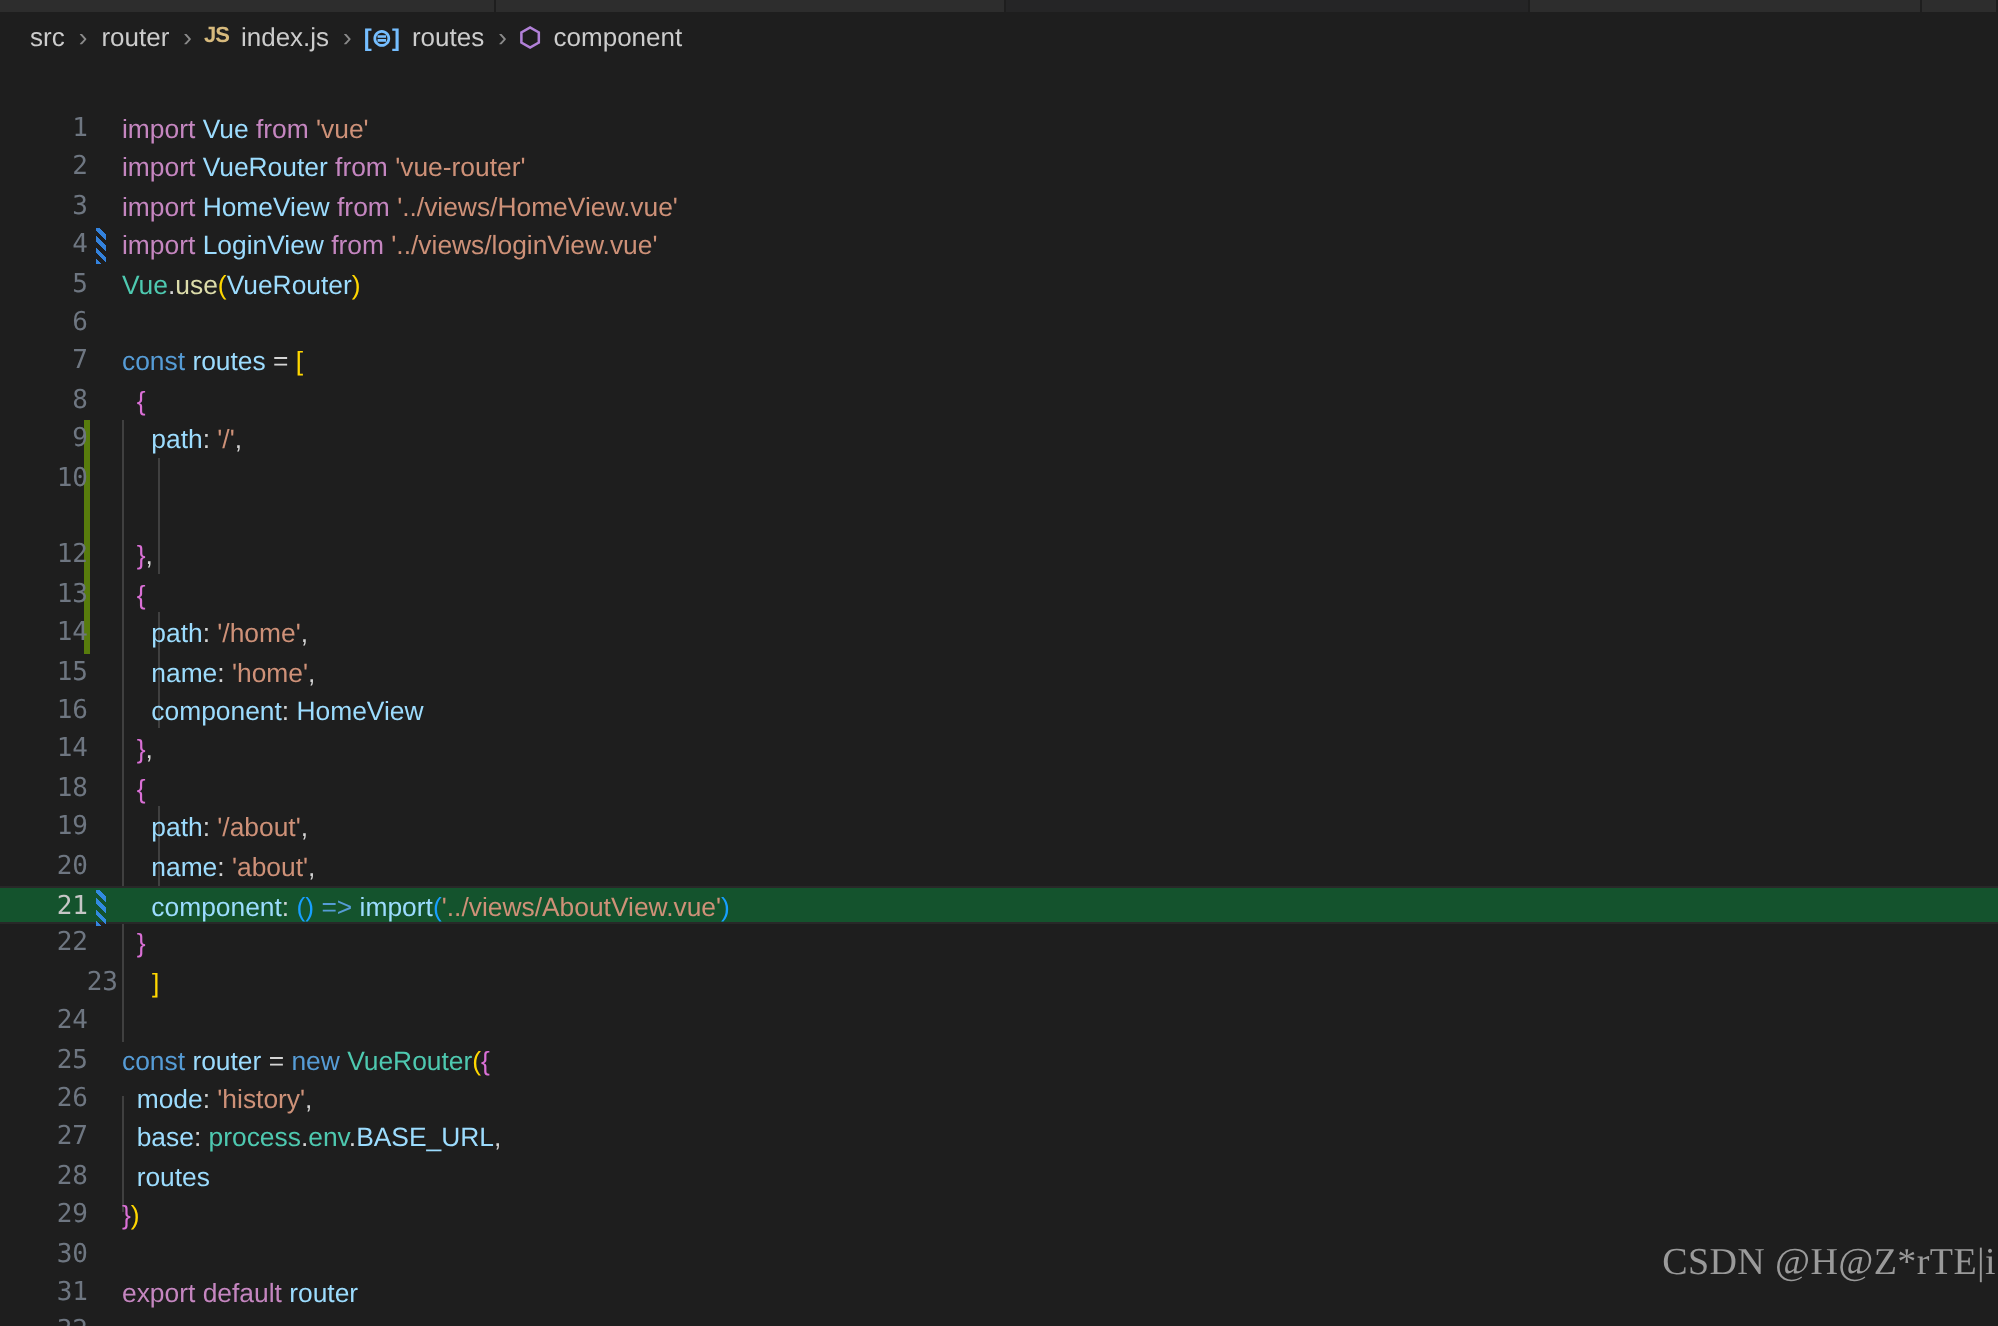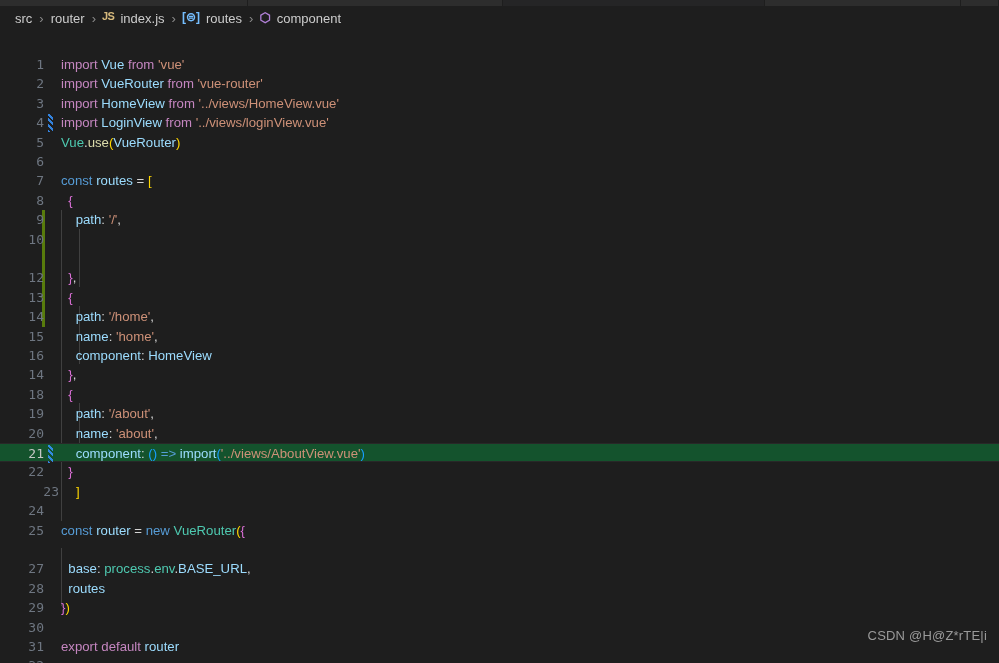--- a/index.html
+++ b/index.html
@@ -20,21 +20,21 @@
 
   
   .breadcrumb{
     position:absolute;top:6px;left:0;width:999px;height:25px;
     background:#1e1e1e;
     display:flex;align-items:center;
     padding-left:14px;box-sizing:border-box;
     font-size:13px;color:#a9a9a9;
     white-space:nowrap;
   }
-  .crumb{display:flex;align-items:flex-start;color:#cccccc;}
+  .crumb{display:flex;align-items:center;color:#cccccc;}
   .crumb .lbl{padding:0 1px;}
   .sep{color:#8a8a8a;margin:0 6px;font-size:13px;line-height:1;}
   .bc-icon{display:inline-flex;align-items:center;justify-content:center;
     margin-right:5px;font-size:11px;font-weight:bold;line-height:1;}
   .ico-js{color:#d7ba7d;font-size:11px;font-weight:bold;letter-spacing:-.5px;}
   .ico-var{color:#75beff;font-size:12px;line-height:1;}
   .ico-cube{color:#b180d7;font-size:13px;line-height:1;}
 
   
   .editor{
@@ -86,23 +86,23 @@
   .fn{color:#dcdcaa;}      
   .str{color:#ce9178;}     
   .op{color:#d4d4d4;}      
   .brk-y{color:#ffd700;}   
   .brk-p{color:#da70d6;}   
   .brk-b{color:#179fff;}   
   .plain{color:#d4d4d4;}
 
   
   .watermark{
-    position:absolute;right:12px;bottom:20px;
-    color:#9a9a9a;font-size:13px;
-    font-family:Liberation Sans, sans-serif;
+    position:absolute;right:1px;bottom:20px;
+    color:#9a9a9a;font-size:19px;
+    font-family:Liberation Serif, serif;
     letter-spacing:.2px;
   }
 </style>
 </head>
 <body>
 
 <div id="app">
 
   <div class="tabstrip" id="tabstrip">
       <div class="tab" style="width: 248px; background: rgb(45, 45, 45);"></div>
@@ -163,20 +163,21 @@
         <div class="row" style="position: absolute; left: 0px; right: 0px; top: 315px;"><span class="ln">16</span><span class="code"><span class="plain">    </span><span class="var">component</span><span class="plain">: </span><span class="var">HomeView</span></span></div>
         <div class="row" style="position: absolute; left: 0px; right: 0px; top: 334.4px;"><span class="ln">14</span><span class="code"><span class="plain">  </span><span class="brk-p">}</span><span class="plain">,</span></span></div>
         <div class="row" style="position: absolute; left: 0px; right: 0px; top: 353.8px;"><span class="ln">18</span><span class="code"><span class="plain">  </span><span class="brk-p">{</span></span></div>
         <div class="row" style="position: absolute; left: 0px; right: 0px; top: 373.2px;"><span class="ln">19</span><span class="code"><span class="plain">    </span><span class="var">path</span><span class="plain">: </span><span class="str">'/about'</span><span class="plain">,</span></span></div>
         <div class="row" style="position: absolute; left: 0px; right: 0px; top: 392.6px;"><span class="ln">20</span><span class="code"><span class="plain">    </span><span class="var">name</span><span class="plain">: </span><span class="str">'about'</span><span class="plain">,</span></span></div>
         <div class="row active" style="position: absolute; left: 0px; right: 0px; top: 412px;"><span class="ln">21</span><span class="gutmark squig"></span><span class="code"><span class="plain">    </span><span class="var">component</span><span class="plain">: </span><span class="brk-b">(</span><span class="brk-b">)</span><span class="plain"> </span><span class="kw2">=&gt;</span><span class="plain"> </span><span class="var">import</span><span class="brk-b">(</span><span class="str">'../views/AboutView.vue'</span><span class="brk-b">)</span></span></div>
         <div class="row" style="position: absolute; left: 0px; right: 0px; top: 431.4px;"><span class="ln">22</span><span class="code"><span class="plain">  </span><span class="brk-p">}</span></span></div>
         <div class="row" style="position: absolute; left: 15px; right: 0px; top: 450.8px;"><span class="ln">23</span><span class="code"><span class="brk-y">]</span></span></div>
         <div class="row" style="position: absolute; left: 0px; right: 0px; top: 470.2px;"><span class="ln">24</span><span class="code"></span></div>
         <div class="row" style="position: absolute; left: 0px; right: 0px; top: 489.6px;"><span class="ln">25</span><span class="code"><span class="kw2">const</span><span class="plain"> </span><span class="var">router</span><span class="plain"> </span><span class="op">=</span><span class="plain"> </span><span class="kw2">new</span><span class="plain"> </span><span class="cls">VueRouter</span><span class="brk-y">(</span><span class="brk-p">{</span></span></div>
+        <div class="row" style="position: absolute; left: 0px; right: 0px; top: 509px;"><span class="ln">26</span><span class="code"><span class="plain">  </span><span class="var">mode</span><span class="plain">: </span><span class="str">'history'</span><span class="plain">,</span></span></div>
         <div class="row" style="position: absolute; left: 0px; right: 0px; top: 528.4px;"><span class="ln">27</span><span class="code"><span class="plain">  </span><span class="var">base</span><span class="plain">: </span><span class="cls">process</span><span class="plain">.</span><span class="cls">env</span><span class="plain">.</span><span class="var">BASE_URL</span><span class="plain">,</span></span></div>
         <div class="row" style="position: absolute; left: 0px; right: 0px; top: 547.8px;"><span class="ln">28</span><span class="code"><span class="plain">  </span><span class="var">routes</span></span></div>
         <div class="row" style="position: absolute; left: 0px; right: 0px; top: 567.2px;"><span class="ln">29</span><span class="code"><span class="brk-p">}</span><span class="brk-y">)</span></span></div>
         <div class="row" style="position: absolute; left: 0px; right: 0px; top: 586.6px;"><span class="ln">30</span><span class="code"></span></div>
         <div class="row" style="position: absolute; left: 0px; right: 0px; top: 606px;"><span class="ln">31</span><span class="code"><span class="kw">export</span><span class="plain"> </span><span class="kw">default</span><span class="plain"> </span><span class="var">router</span></span></div>
         <div class="row" style="position: absolute; left: 0px; right: 0px; top: 625.4px;"><span class="ln">32</span><span class="code"></span></div>
       </div>
   </div>
 
   <div class="watermark">CSDN @H@Z*rTE|i</div>

